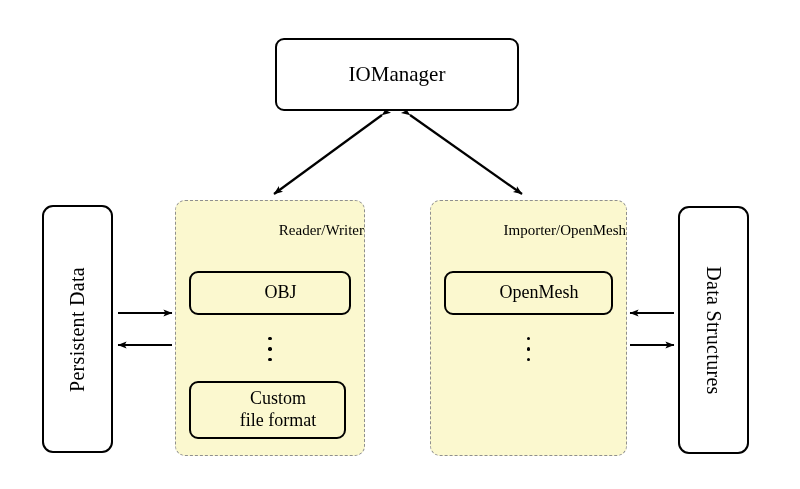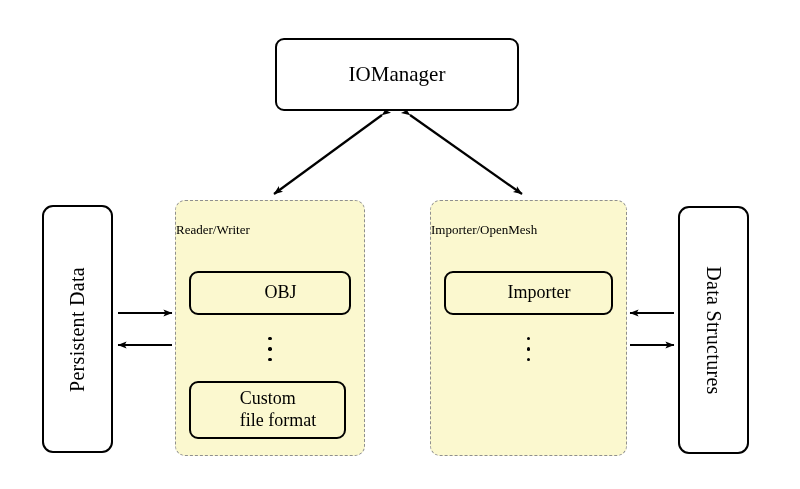--- a/index.html
+++ b/index.html
@@ -97,35 +97,36 @@
   }
   #group-importerexporter {
     left: 430px;
     width: 197px;
   }
   .group-title {
     position: absolute;
     left: 0;
     right: 0;
     top: 21px;
-    text-align: left;
-    font-size: 13px;
+    text-align: right;
+    font-size: 15px;
     white-space: nowrap;
   }
 
   
   .inner-box {
     position: absolute;
     box-sizing: border-box;
     border: 2.4px solid #000000;
     border-radius: 9px;
     background: #fbf8cf;
     display: flex;
     align-items: center;
     justify-content: center;
+    text-align: center;
     font-size: 18px;
     line-height: 1.22;
     white-space: pre-line;
     padding-left: 21px;
   }
   .inner-top {
     left: 13px;
     right: 13px;
     top: 70px;
     height: 44px;
@@ -207,21 +208,21 @@
       <i></i>
         <i></i>
         <i></i>
     </div>
     <div class="inner-box inner-bottom">Custom
 file format</div>
   </div>
 
   <div class="group" id="group-importerexporter">
     <div class="group-title">Importer/OpenMesh</div>
-    <div class="inner-box inner-top">Importer</div>
+    <div class="inner-box inner-top">OpenMesh</div>
     <div class="vdots">
       <i></i>
         <i></i>
         <i></i>
     </div>
   </div>
 
 </div>
 
 </body></html>

